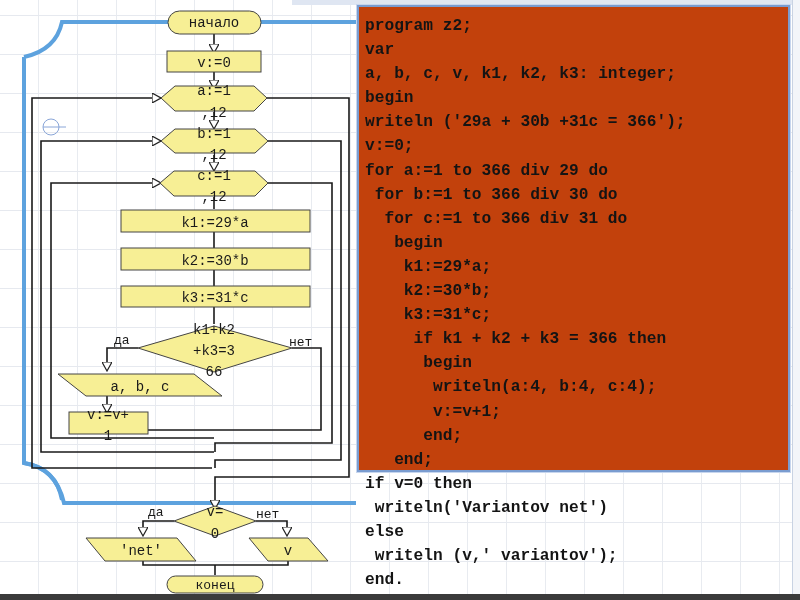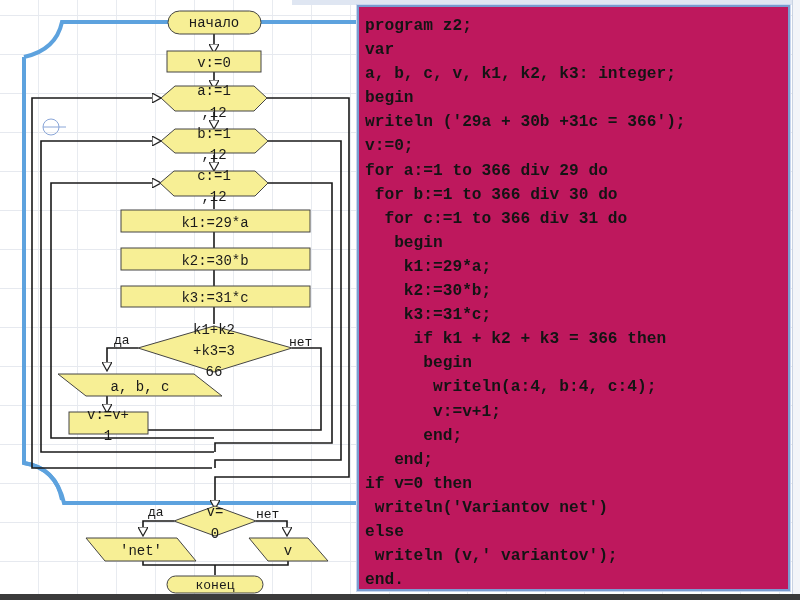--- a/index.html
+++ b/index.html
@@ -9,22 +9,22 @@
     background-image:
       repeating-linear-gradient(0deg, transparent 0 38px, #e6e9ef 38px 39px),
       repeating-linear-gradient(90deg, transparent 0 38px, #e8ebf0 38px 39px);
     font-family:"Liberation Mono", monospace;
   }
   #flow { position:absolute; left:0; top:0; }
   .fc-text { font-family:"Liberation Mono", monospace; font-size:14px; fill:#1a1a1a; }
   .fc-small { font-family:"Liberation Mono", monospace; font-size:13px; fill:#1a1a1a; }
   .bottom-bar { position:absolute; left:0; top:594px; width:800px; height:6px; background:#3b3b3b; }
   .code-panel {
-    position:absolute; left:357px; top:5px; width:433px; height:586px;
-    background:#be185d; border:2px solid #7a9cd0; box-sizing:border-box;
+    position:absolute; left:357px; top:5px; width:433px; height:467px;
+    background:#c2410c; border:2px solid #7a9cd0; box-sizing:border-box;
     box-shadow: 0 0 0 1px #c7d6ee;
   }
   .code-lines {
     margin:0; padding:7px 0 0 6px;
     font-family:"Liberation Mono", monospace; font-size:16.2px; line-height:24.1px;
     color:#141414; white-space:pre; font-weight:bold;
   }
   .code-line { display:block; }
   .topstrip { position:absolute; left:292px; top:0; width:508px; height:5px; background:#dfe6f2; }
   .right-edge { position:absolute; left:792px; top:0; width:8px; height:594px; background:#f3f5f9; border-left:1px solid #c9d3e3; }

